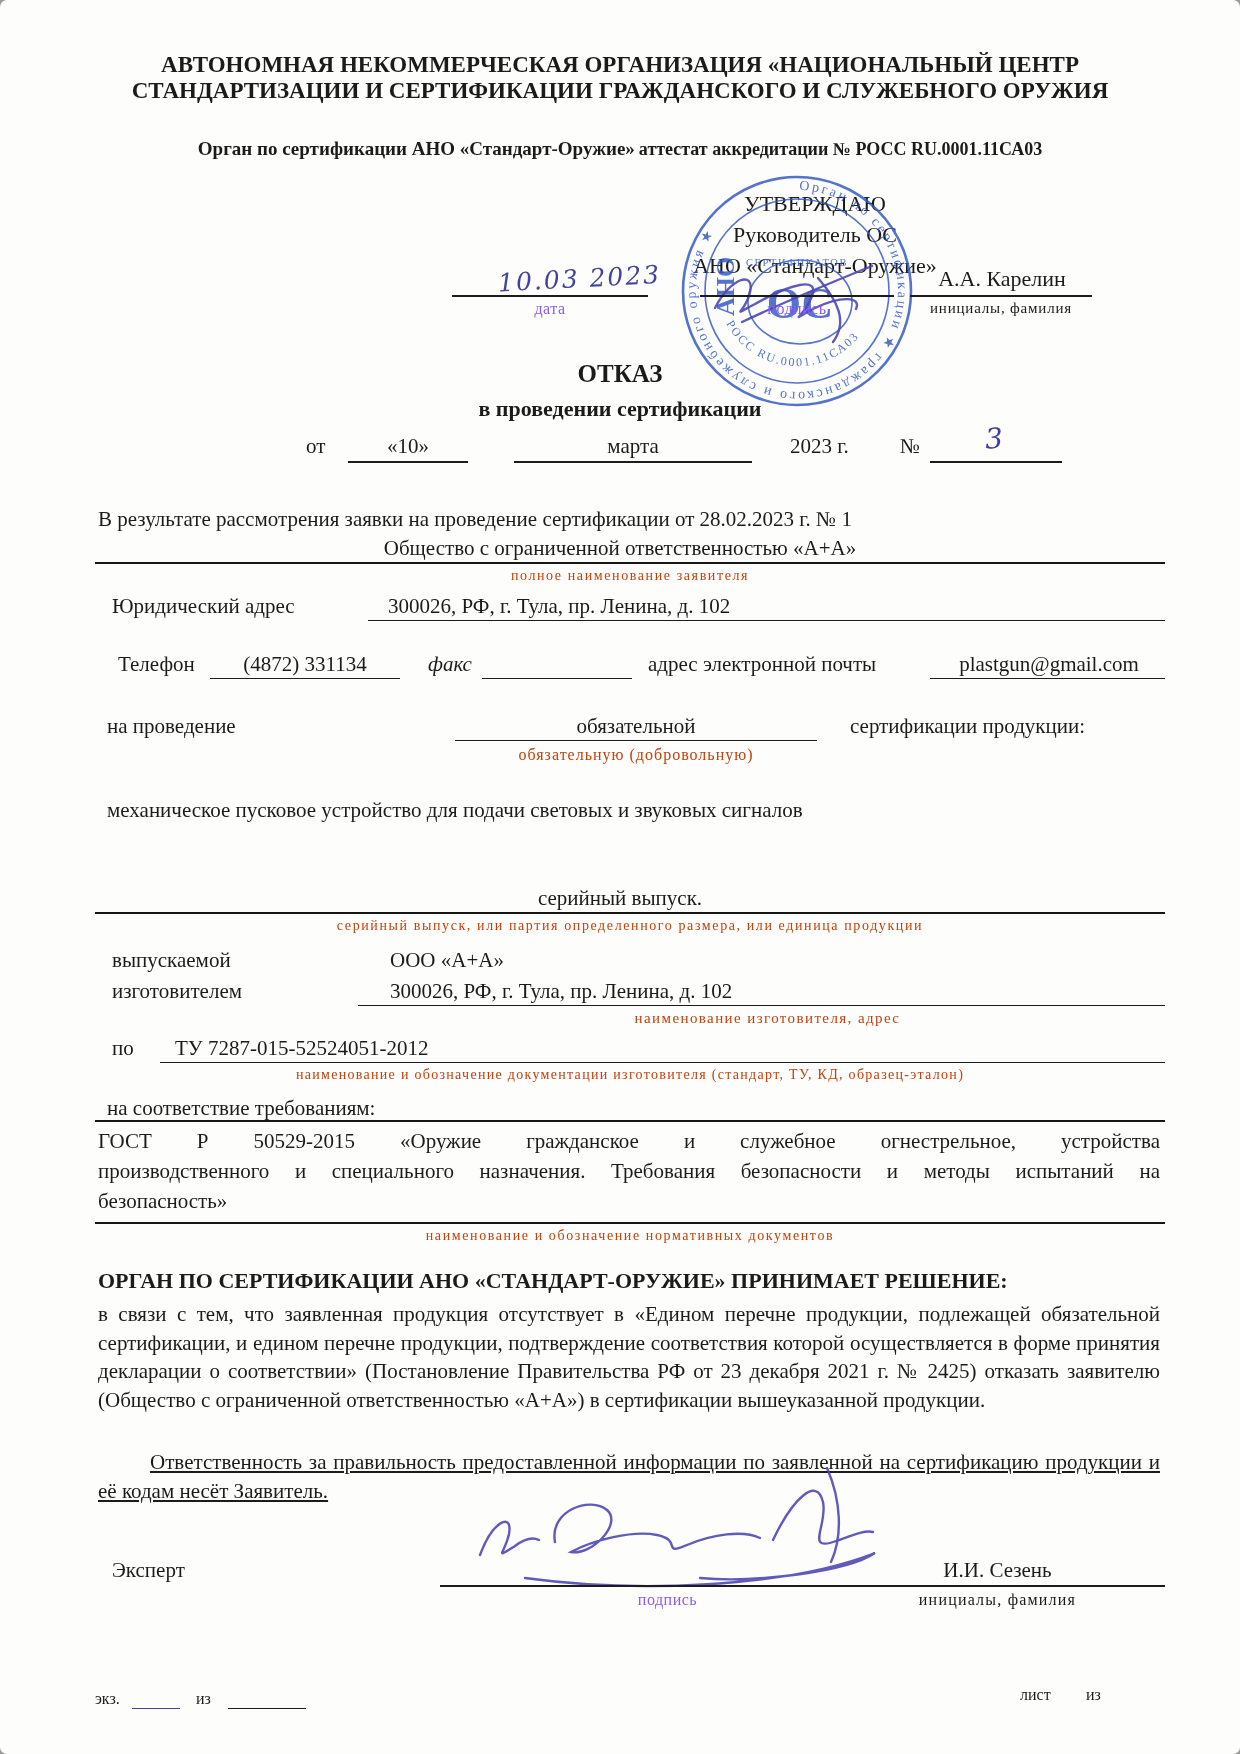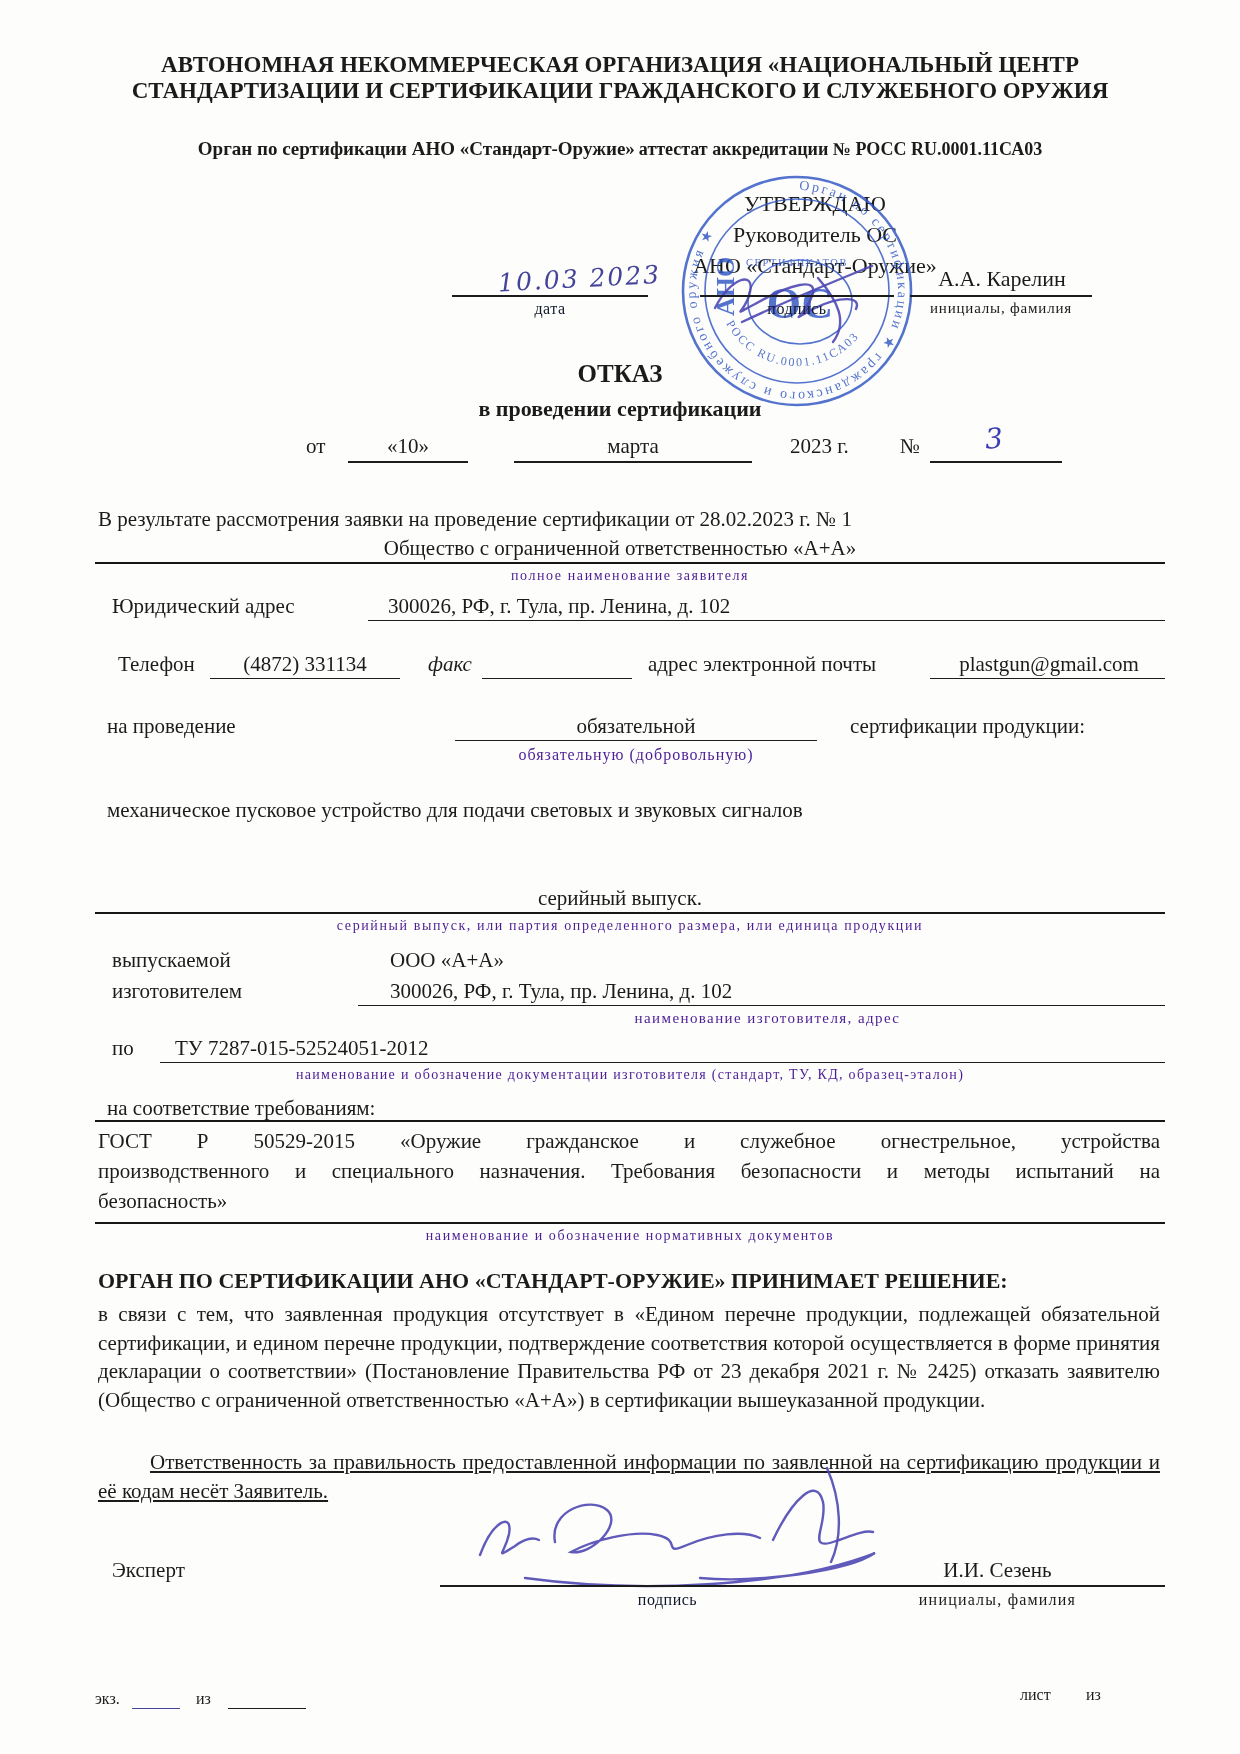--- a/index.html
+++ b/index.html
@@ -1,26 +1,27 @@
 <!DOCTYPE html>
 <html><head>
 <meta charset="utf-8">
 <style>
   html,body{margin:0;padding:0;background:#9a9a9a;}
   .page{
     position:relative;width:1240px;height:1754px;margin:0 auto;
     background:#fdfdfb;color:#1b1b1b;overflow:hidden;
     font-family:"Liberation Serif","DejaVu Serif",serif;
+    border-radius:7px;
   }
   .abs{position:absolute;}
   .b{font-weight:bold;}
   .ctr{text-align:center;}
   .body-txt{font-size:21px;line-height:28px;}
-  .cap{font-size:14px;letter-spacing:1.6px;text-align:center;color:#4c1d95;}
-  .cap2{font-size:16px;letter-spacing:.5px;text-align:center;color:#0f172a;}
+  .cap{font-size:14px;letter-spacing:1.6px;text-align:center;color:#c2410c;}
+  .cap2{font-size:16px;letter-spacing:.5px;text-align:center;color:#8b5cf6;}
   .uline{border-bottom:2px solid #1c1c1c;height:0;}
   .uline-thin{border-bottom:1.6px solid #1c1c1c;height:0;}
   .hr{border-bottom:2.6px solid #161616;height:0;}
   .just{text-align:justify;}
   .just-full{text-align:justify;text-align-last:justify;}
   .hand{
     font-style:italic;color:#45449b;letter-spacing:2px;
     font-family:"DejaVu Serif","Liberation Serif",serif;
   }
   .stamp-svg{opacity:.82;}

